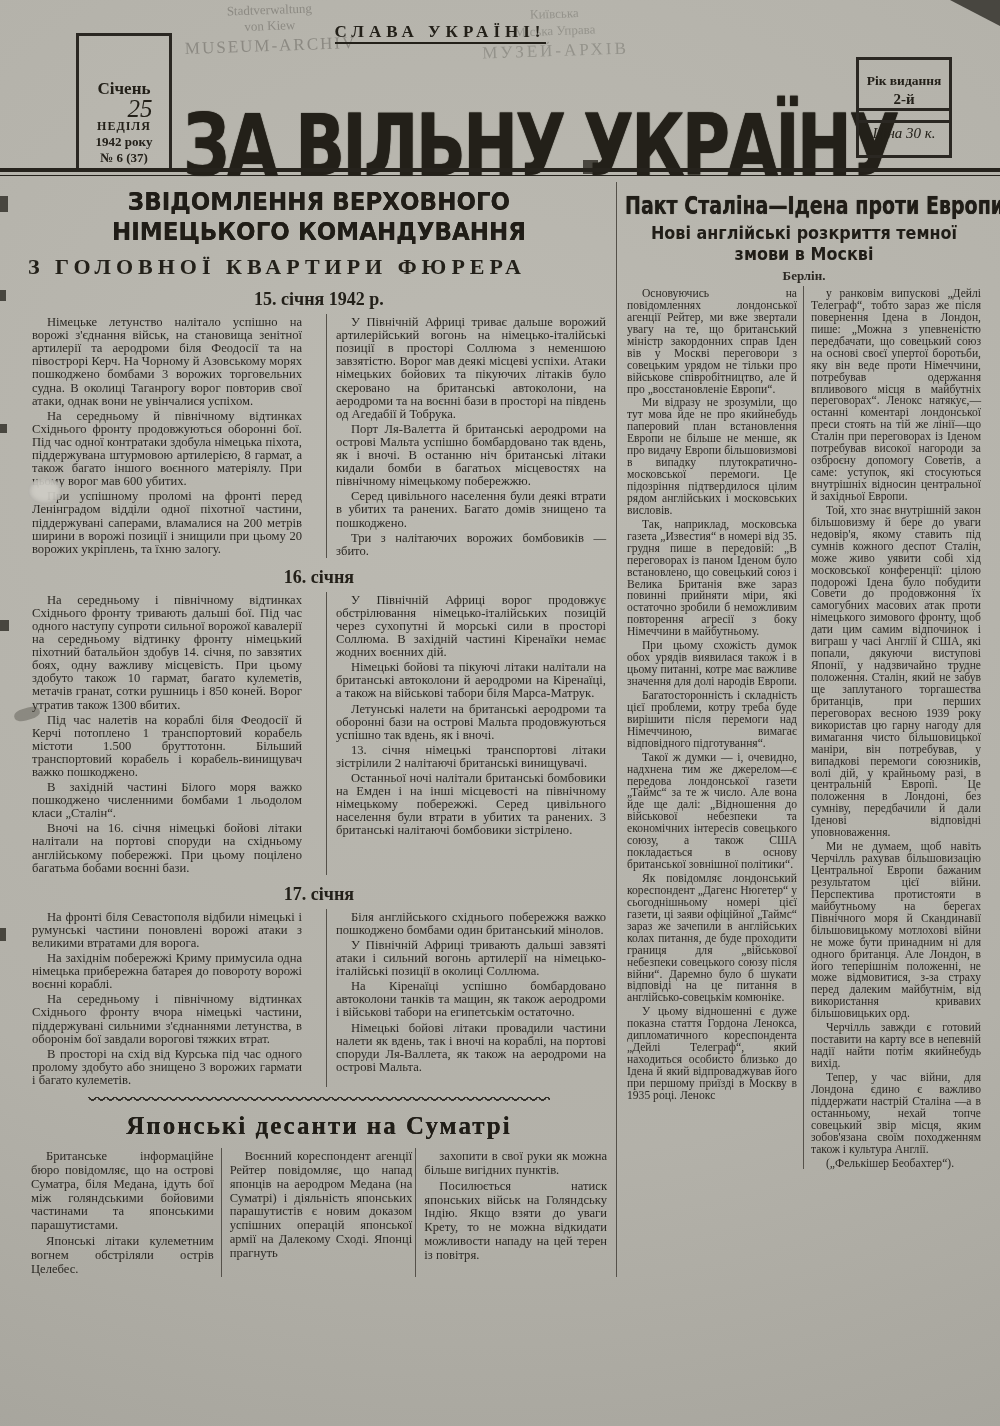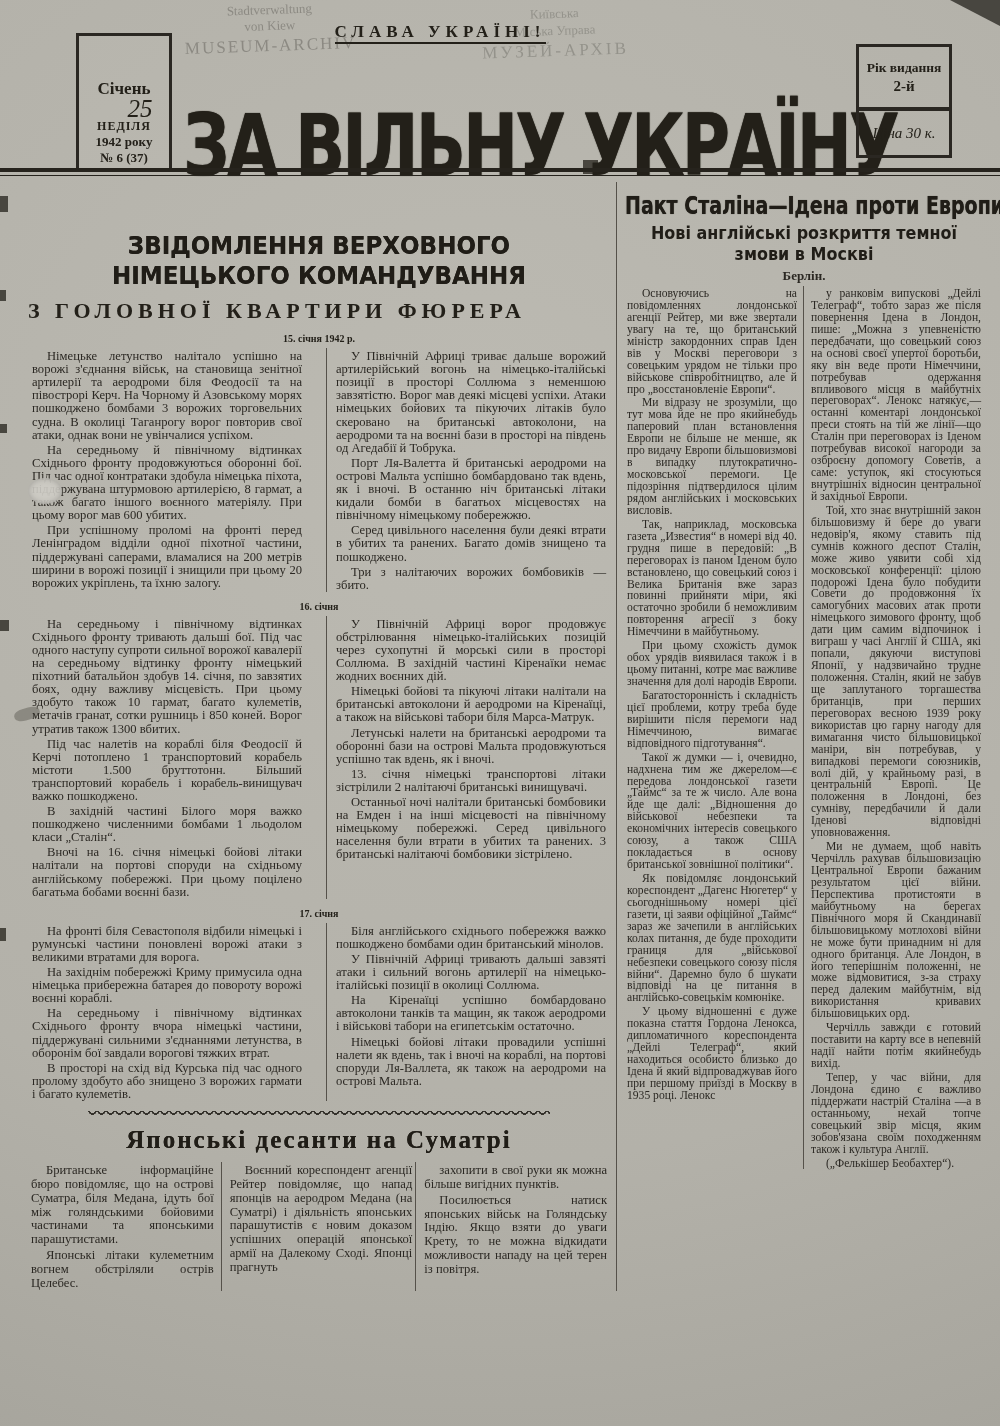--- a/index.html
+++ b/index.html
@@ -33,39 +33,39 @@
     border:3px solid #2a2722; background:rgba(255,255,255,.03); text-align:center; color:#232019;
     display:flex; flex-direction:column; justify-content:flex-end; padding:2px 0;}
   .db-month{font-weight:bold; font-size:17px;}
   .db-day{font-style:italic; font-size:25px; line-height:.8; font-family:"Liberation Serif",serif;margin-left:32px;}
   .db-weekday{font-weight:bold; font-size:12px; letter-spacing:1px;}
   .db-year{font-weight:bold; font-size:13px;}
   .db-issue{font-weight:bold; font-size:13px;}
   .title{position:absolute; left:183px; top:52px; width:662px; text-align:center; white-space:nowrap;
     font-family:"DejaVu Sans", sans-serif; font-weight:bold; font-size:66px; letter-spacing:-3px;
     color:#232019; transform:scaleY(1.30); transform-origin:top center; text-shadow:0 0 1px #232019;}
-  .edition-box{position:absolute; left:856px; top:44px; width:90px; height:60px; border:3px solid #2a2722;
+  .edition-box{position:absolute; left:856px; top:57px; width:90px; height:60px; border:3px solid #2a2722;
     text-align:center; font-weight:bold; color:#232019; display:flex; flex-direction:column; justify-content:center;}
   .eb1{font-size:13.5px;} .eb2{font-size:15px; margin-top:2px;}
   .price-box{position:absolute; left:856px; top:108px; width:90px; height:44px; border:3px solid #2a2722;
     text-align:center; font-style:italic; font-size:15px; color:#232019;
     display:flex; align-items:center; justify-content:center;}
   .mast-rule{position:absolute; left:0; right:0; top:168px; height:3px;
     border-top:4px solid #26231d; border-bottom:1px solid #26231d;}
   .blob1{left:583px; top:160px; width:15px; height:14px;}
   
   .body{display:flex; padding:4px 16px 0 28px;}
-  .left-region{width:582px;margin-top:44px;}
+  .left-region{width:582px;}
   .right-region{width:358px; border-left:1px solid #55514a; padding-left:8px; margin-left:6px;}
   
   .l-headline{font-family:"DejaVu Sans", sans-serif; font-weight:bold; font-size:23px; line-height:1.22;
     text-align:center; letter-spacing:0px; color:#201d17; transform:scaleY(1.08); transform-origin:top; margin-top:4px;
     text-shadow:0 0 .5px #201d17;}
   .l-subhead{text-align:left; font-weight:bold; font-size:22px; letter-spacing:5px; color:#232019; margin-top:12px;}
-  .sec-heading{text-align:center; font-weight:bold; font-size:10px; color:#232019; margin:9px 0 4px;}
+  .sec-heading{text-align:center; font-weight:bold; font-size:18px; color:#232019; margin:9px 0 4px;}
   .cols{display:flex;gap:16px;}
   .col{width:50%; padding:0 8px 0 4px;}
   .col + .col{border-left:1px solid #55514a; padding:0 4px 0 9px;}
   .left-region p, .right-region p, .scol p{
     margin:2px 0 0; text-indent:15px; text-align:justify; }
   .left-region p{font-size:12.6px; line-height:1.04;}
   .wavy{height:5px; margin:10px 60px 2px; background-repeat:repeat-x; background-size:9px 5px;
     background-image:radial-gradient(circle at 4.5px -0.5px, transparent 2.6px, #35322c 2.7px, #35322c 4.2px, transparent 4.3px);}
   
   .s-headline{font-weight:bold; font-size:25px; letter-spacing:2px; text-align:center; color:#201d17;
@@ -178,21 +178,21 @@
         <div class="col">
             <p>На фронті біля Севастополя відбили німецькі і румунські частини поновлені ворожі атаки з великими втратами для ворога.</p>
             <p>На західнім побережжі Криму примусила одна німецька прибережна батарея до повороту ворожі воєнні кораблі.</p>
             <p>На середньому і північному відтинках Східнього фронту вчора німецькі частини, піддержувані сильними з'єднаннями летунства, в оборонім бої завдали ворогові тяжких втрат.</p>
             <p>В просторі на схід від Курська під час одного пролому здобуто або знищено 3 ворожих гармати і багато кулеметів.</p>
           </div>
         <div class="col">
             <p>Біля англійського східнього побережжя важко пошкоджено бомбами один британський мінолов.</p>
             <p>У Північній Африці тривають дальші завзяті атаки і сильний вогонь артилерії на німецько-італійські позиції в околиці Соллюма.</p>
             <p>На Кіренаїці успішно бомбардовано автоколони танків та мащин, як також аеродроми і військові табори на египетськім остаточно.</p>
-            <p>Німецькі бойові літаки провадили успішні налети як вдень, так і вночі на кораблі, на портові споруди Ля-Валлета, як також на аеродроми на острові Мальта.</p>
+            <p>Німецькі бойові літаки провадили частини налети як вдень, так і вночі на кораблі, на портові споруди Ля-Валлета, як також на аеродроми на острові Мальта.</p>
           </div>
       </div>
 
       <div class="wavy"></div>
 
       <div class="s-headline">Японські десанти на Суматрі</div>
       <div class="scols">
         <div class="scol">
             <p>Британське інформаційне бюро повідомляє, що на острові Суматра, біля Медана, ідуть бої між голяндськими бойовими частинами та японськими парашутистами.</p>
             <p>Японські літаки кулеметним вогнем обстріляли острів Целебес.</p>
@@ -211,21 +211,21 @@
       <div class="r-headline">Пакт Сталіна—Ідена проти Европи</div>
       <div class="r-subhead">
         <div>Нові англійські розкриття темної</div>
         <div>змови в Москві</div>
       </div>
       <div class="r-dateline">Берлін.</div>
       <div class="rcols">
         <div class="rcol">
             <p>Основуючись на повідомленнях лондонської агенції Рейтер, ми вже звертали увагу на те, що британський міністр закордонних справ Іден вів у Москві переговори з совецьким урядом не тільки про військове співробітництво, але й про „восстановленіе Европи“.</p>
             <p>Ми відразу не зрозуміли, що тут мова йде не про якийнебудь паперовий план встановлення Европи не більше не менше, як про видачу Европи більшовизмові в випадку плутократично-московської перемоги. Це підозріння підтвердилося цілим рядом англійських і московських висловів.</p>
-            <p>Так, наприклад, московська газета „Известия“ в номері від 40. грудня пише в передовій: „В переговорах із паном Іденом було встановлено, що совецький союз і Велика Британія вже зараз повинні прийняти міри, які остаточно зробили б неможливим повторення агресії з боку Німеччини в майбутньому.</p>
+            <p>Так, наприклад, московська газета „Известия“ в номері від 35. грудня пише в передовій: „В переговорах із паном Іденом було встановлено, що совецький союз і Велика Британія вже зараз повинні прийняти міри, які остаточно зробили б неможливим повторення агресії з боку Німеччини в майбутньому.</p>
             <p>При цьому схожість думок обох урядів виявилася також і в цьому питанні, котре має важливе значення для долі народів Европи.</p>
             <p>Багатосторонність і складність цієї проблеми, котру треба буде вирішити після перемоги над Німеччиною, вимагає відповідного підготування“.</p>
             <p>Такої ж думки — і, очевидно, надхнена тим же джерелом—є передова лондонської газети „Таймс“ за те ж число. Але вона йде ще далі: „Відношення до військової небезпеки та економічних інтересів совецького союзу, а також США покладається в основу британської зовнішної політики“.</p>
             <p>Як повідомляє лондонський кореспондент „Дагенс Нюгетер“ у сьогоднішньому номері цієї газети, ці заяви офіційної „Таймс“ зараз же зачепили в англійських колах питання, де буде проходити границя для „військової небезпеки совецького союзу після війни“. Даремно було б шукати відповіді на це питання в англійсько-совецькім комюніке.</p>
             <p>У цьому відношенні є дуже показна стаття Гордона Ленокса, дипломатичного кореспондента „Дейлі Телеграф“, який находиться особисто близько до Ідена й який відпроваджував його при першому приїзді в Москву в 1935 році. Ленокс</p>
           </div>
         <div class="rcol">
             <p>у ранковім випускові „Дейлі Телеграф“, тобто зараз же після повернення Ідена в Лондон, пише: „Можна з упевненістю передбачати, що совецький союз на основі своєї упертої боротьби, яку він веде проти Німеччини, потребував одержання впливового місця в майбутніх переговорах“. Ленокс натякує,—останні коментарі лондонської преси стоять на тій же лінії—що Сталін при переговорах із Іденом потребував високої нагороди за озброєну допомогу Советів, а саме: уступок, які стосуються внутрішніх відносин центральної й західньої Европи.</p>
             <p>Той, хто знає внутрішній закон більшовизму й бере до уваги недовір'я, якому ставить під сумнів кожного деспот Сталін, може живо уявити собі хід московської конференції: цілою подорожі Ідена було побудити Совети до продовжоння їх самогубних масових атак проти німецького зимового фронту, щоб дати цим самим відпочинок і виграш у часі Англії й США, які попали, дякуючи виступові Японії, у надзвичайно трудне положення. Сталін, який не забув ще заплутаного торгашества британців, при перших переговорах весною 1939 року використав цю гарну нагоду для вимагання чисто більшовицької маніри, він потребував, у випадкові перемоги союзників, волі дій, у крайньому разі, в центральній Европі. Це положення в Лондоні, без сумніву, передбачили й дали Іденові відповідні уповноваження.</p>
             <p>Ми не думаем, щоб навіть Черчілль рахував більшовизацію Центральної Европи бажаним результатом цієї війни. Перспектива протистояти в майбутньому на берегах Північного моря й Скандинавії більшовицькому мотлохові війни не може бути принадним ні для одного британця. Але Лондон, в його теперішнім положенні, не може відмовитися, з-за страху перед далеким майбутнім, від використання кривавих більшовицьких орд.</p>

